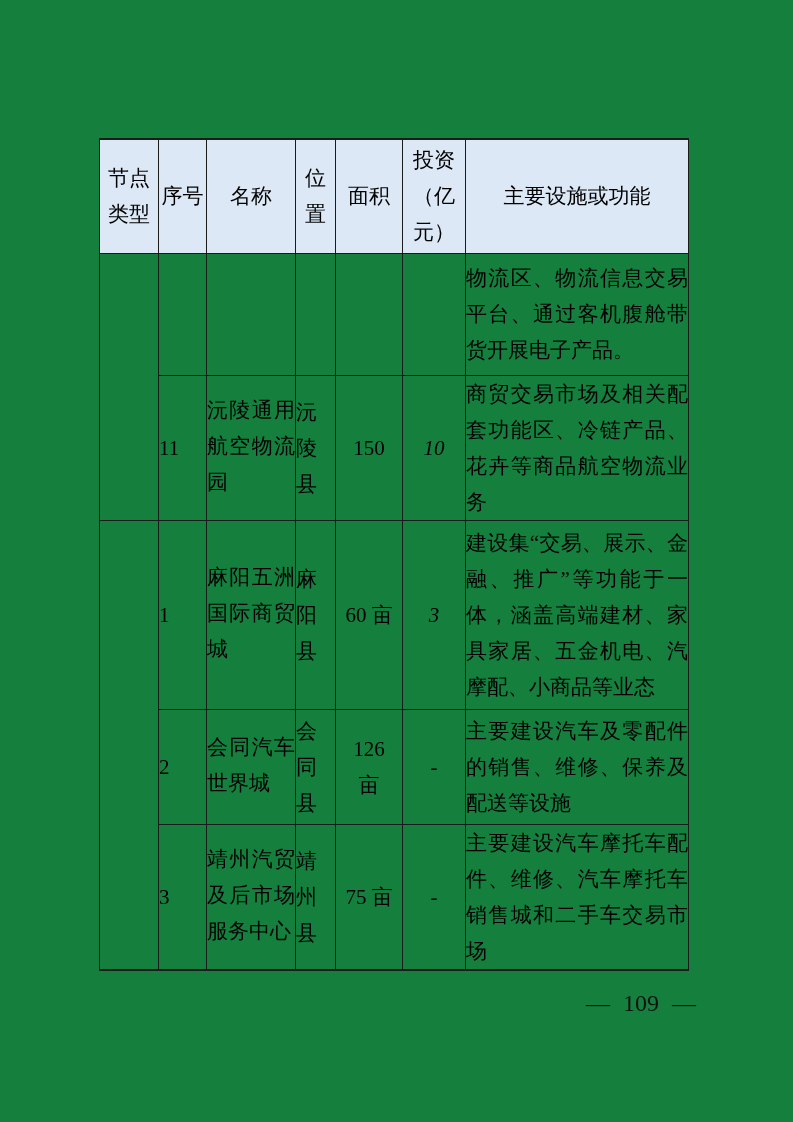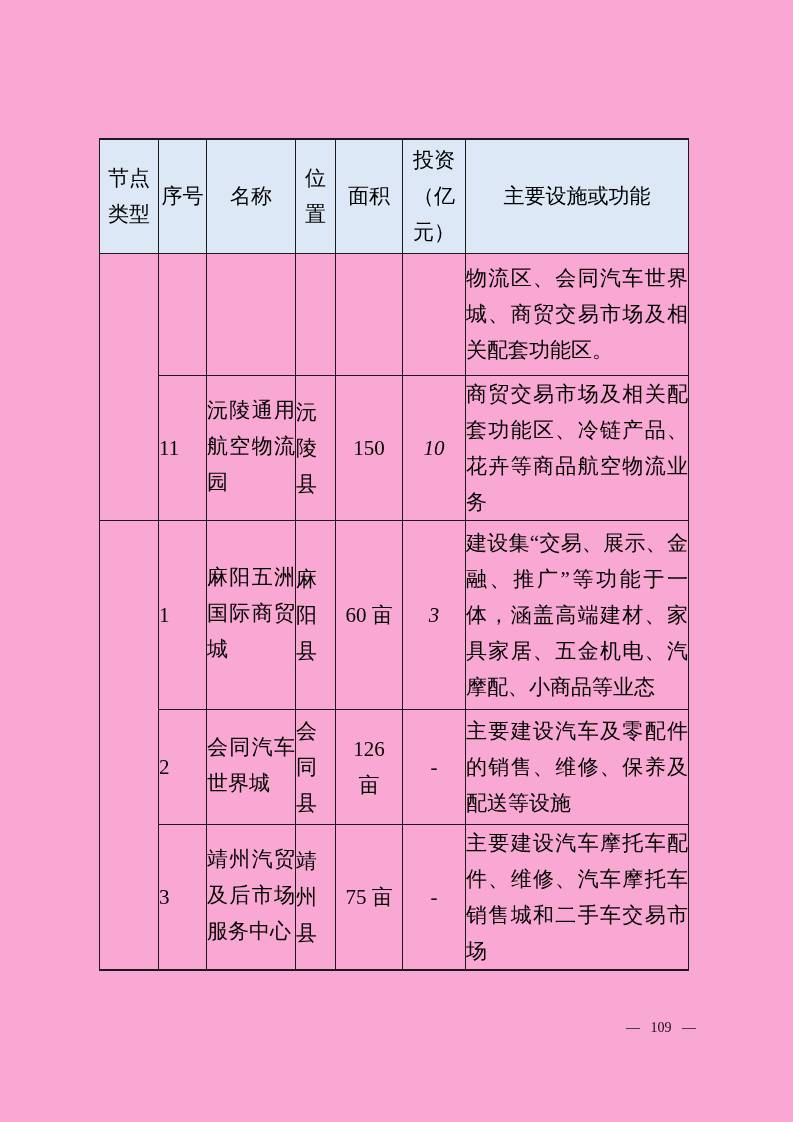--- a/index.html
+++ b/index.html
@@ -4,21 +4,21 @@
 <style>
   html, body {
     margin: 0;
     padding: 0;
     background: #ffffff;
   }
   .page {
     position: relative;
     width: 793px;
     height: 1122px;
-    background: #f9a8d4;
+    background: #15803d;
     font-family: "Liberation Serif", "DejaVu Serif", serif;
     color: #000000;
     overflow: hidden;
   }
   table.doc-table {
     position: absolute;
     left: 99px;
     top: 138px;
     width: 589px;
     border-collapse: collapse;
@@ -65,23 +65,23 @@
     white-space: pre-line;
   }
   td.c-inv { text-align: center; font-style: italic; }
   td.c-func {
     text-align: justify;
     text-justify: inter-character;
     padding: 2px 5px;
   }
   .page-number {
     position: absolute;
-    top: 1016px;
+    top: 991px;
     right: 97px;
-    font-size: 14px;
+    font-size: 24px;
     line-height: 24px;
     word-spacing: 7px;
     color: #111111;
   }
 </style>
 </head>
 <body>
 
 <div class="page">
 
@@ -107,21 +107,21 @@
       <th>主要设施或功能</th>
     </tr>
 
     <tr class="tr-r0">
       <td class="c-type" rowspan="2"></td>
       <td class="c-seq"></td>
       <td class="c-name"></td>
       <td class="c-loc"></td>
       <td class="c-area"></td>
       <td class="c-inv"></td>
-      <td class="c-func">物流区、会同汽车世界城、商贸交易市场及相关配套功能区。</td>
+      <td class="c-func">物流区、物流信息交易平台、通过客机腹舱带货开展电子产品。</td>
     </tr>
 
     <tr class="tr-r1">
       <td class="c-seq">11</td>
       <td class="c-name">沅陵通用航空物流园</td>
       <td class="c-loc">沅陵县</td>
       <td class="c-area">150</td>
       <td class="c-inv">10</td>
       <td class="c-func">商贸交易市场及相关配套功能区、冷链产品、花卉等商品航空物流业务</td>
     </tr>

